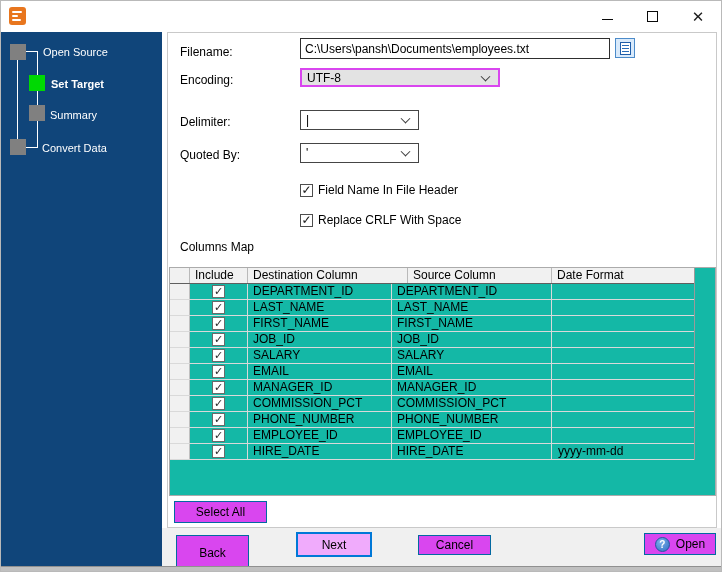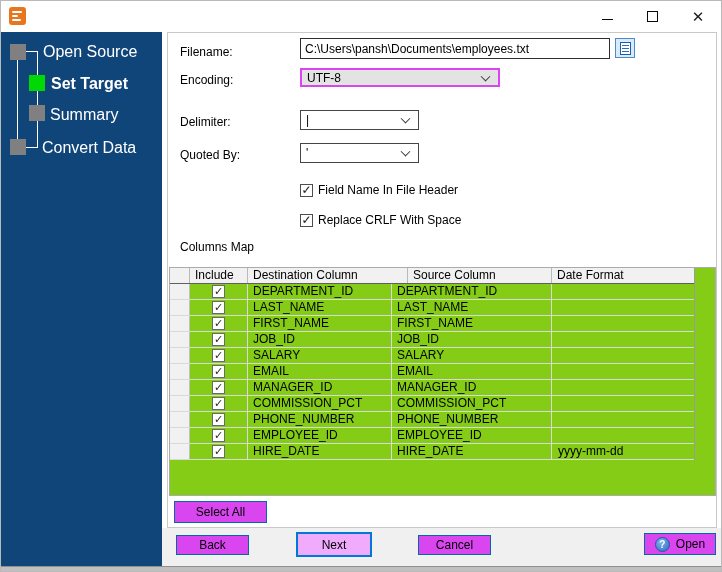--- a/index.html
+++ b/index.html
@@ -26,21 +26,21 @@
   .wline { position:absolute; background:#ffffff; }
   .lineA { left:16px; top:28px;  width:1px;  height:79px; }
   .lineB { left:25px; top:19px;  width:12px; height:1px;  }
   .lineC { left:36px; top:19px;  width:1px;  height:96px; }
   .lineD { left:25px; top:115px; width:12px; height:1px;  }
   .sq { position:absolute; width:16px; height:16px; background:#808080; }
   .sq-1 { left:9px;  top:12px;  }
   .sq-2 { left:28px; top:43px;  background:#00d903; }
   .sq-3 { left:28px; top:73px;  }
   .sq-4 { left:9px;  top:107px; }
-  .step-label { position:absolute; color:#ffffff; font-size:16px; line-height:14px; white-space:nowrap; }
+  .step-label { position:absolute; color:#ffffff; font-size:11px; line-height:14px; white-space:nowrap; }
   .st-1 { left:42px; top:13px; }
   .st-2 { left:50px; top:45px; font-weight:bold; }
   .st-3 { left:49px; top:76px; }
   .st-4 { left:41px; top:109px; }
 
   
   .main-panel { position:absolute; left:166px; top:31px; width:550px; height:496px; background:#ffffff; border:1px solid #c9c9c9; }
   .f-label { position:absolute; left:12px; white-space:nowrap; }
   .lbl-filename { top:12px; }
   .lbl-encoding { top:40px; }
@@ -56,21 +56,21 @@
   .dd-quoted   { left:132px; top:110px; width:119px; height:20px; background:#ffffff; border:1px solid #454545; }
   .chev { position:absolute; right:9px; top:50%; width:7px; height:7px; border-right:1px solid #3c3c3c; border-bottom:1px solid #3c3c3c; transform:translateY(-70%) rotate(45deg); }
   .checkline { position:absolute; left:132px; display:flex; align-items:center; }
   .chk-1 { top:150px; }
   .chk-2 { top:180px; }
   .cbx { width:13px; height:13px; background:#fff; border:1px solid #4d4d4d; font-size:12px; line-height:11px; text-align:center; color:#161616; flex:none; }
   .checkline span.cap { margin-left:5px; white-space:nowrap; }
   .columns-map-label { position:absolute; left:12px; top:207px; }
 
   
-  .table-container { position:absolute; left:1px; top:234px; width:547px; height:229px; border:1px solid #ababab; background:#84cc16; overflow:hidden; }
+  .table-container { position:absolute; left:1px; top:234px; width:547px; height:229px; border:1px solid #ababab; background:#14b8a6; overflow:hidden; }
   .tgrid { position:absolute; left:0; top:0; width:525px; border-right:1px solid #9a9a9a; }
   .thead { display:flex; height:16px; background:#f1f1f1; border-bottom:1px solid #5f5f5f; }
   .thead .hc { font-size:12px; line-height:15px; padding-left:5px; border-right:1px solid #b9b9b9; overflow:hidden; white-space:nowrap; }
   .thead .hc:last-child { border-right:none; }
   .trow { display:flex; height:16px; border-bottom:1px solid #d9d9d9; }
   .trow .c { line-height:15px; font-size:12px; border-right:1px solid #d9d9d9; overflow:hidden; white-space:nowrap; }
   .trow .c:last-child { border-right:none; }
   .col-sel { width:20px; background:#f1f1f1; }
   .trow .col-sel { border-right:1px solid #c0c0c0; }
   .col-inc { width:58px; display:flex; align-items:center; justify-content:center; }
@@ -78,21 +78,21 @@
   .col-dst { width:160px; padding-left:5px; }
   .col-dtf { width:142px; padding-left:6px; border-right:none; }
   .tcbx { width:13px; height:13px; background:#fff; border:1px solid #6a6a6a; font-size:11px; line-height:10px; text-align:center; color:#2a2a2a; }
 
   
   .btn { position:absolute; background:#d946ef; border:1px solid #0369a1; font:12px "Liberation Sans",sans-serif; display:flex; align-items:center; justify-content:center; cursor:pointer; color:#000; }
   .select-all-btn  { left:6px;   top:468px; width:93px; height:22px; }
   .select-none-btn { left:106px; top:468px; width:95px; height:22px; }
 
   .footer { position:absolute; left:161px; top:527px; width:561px; height:38px; background:#f0f0f0; }
-  .back-btn   { left:14px;  top:7px; width:73px; height:20px; }
+  .back-btn   { left:14px;  top:7px; width:73px; height:36px; }
   .next-btn   { left:134px; top:4px; width:76px; height:25px; border:2px solid #0078d7; background:#f0abfc; }
   .cancel-btn { left:256px; top:7px; width:73px; height:20px; }
   .help-btn   { left:482px; top:5px; width:72px; height:22px; }
   .help-circle { width:15px; height:15px; border-radius:50%; background:radial-gradient(circle at 35% 30%, #7cb0ea, #2f6fc4); border:1px solid #2456a0; color:#fff; font-size:10px; font-weight:bold; line-height:13px; text-align:center; margin-right:6px; flex:none; }
 
   .window-shadow { position:absolute; left:0; top:565px; width:722px; height:7px; background:#c0c0c0; border-top:1px solid #909090; }
 </style>
 </head>
 <body>
 

